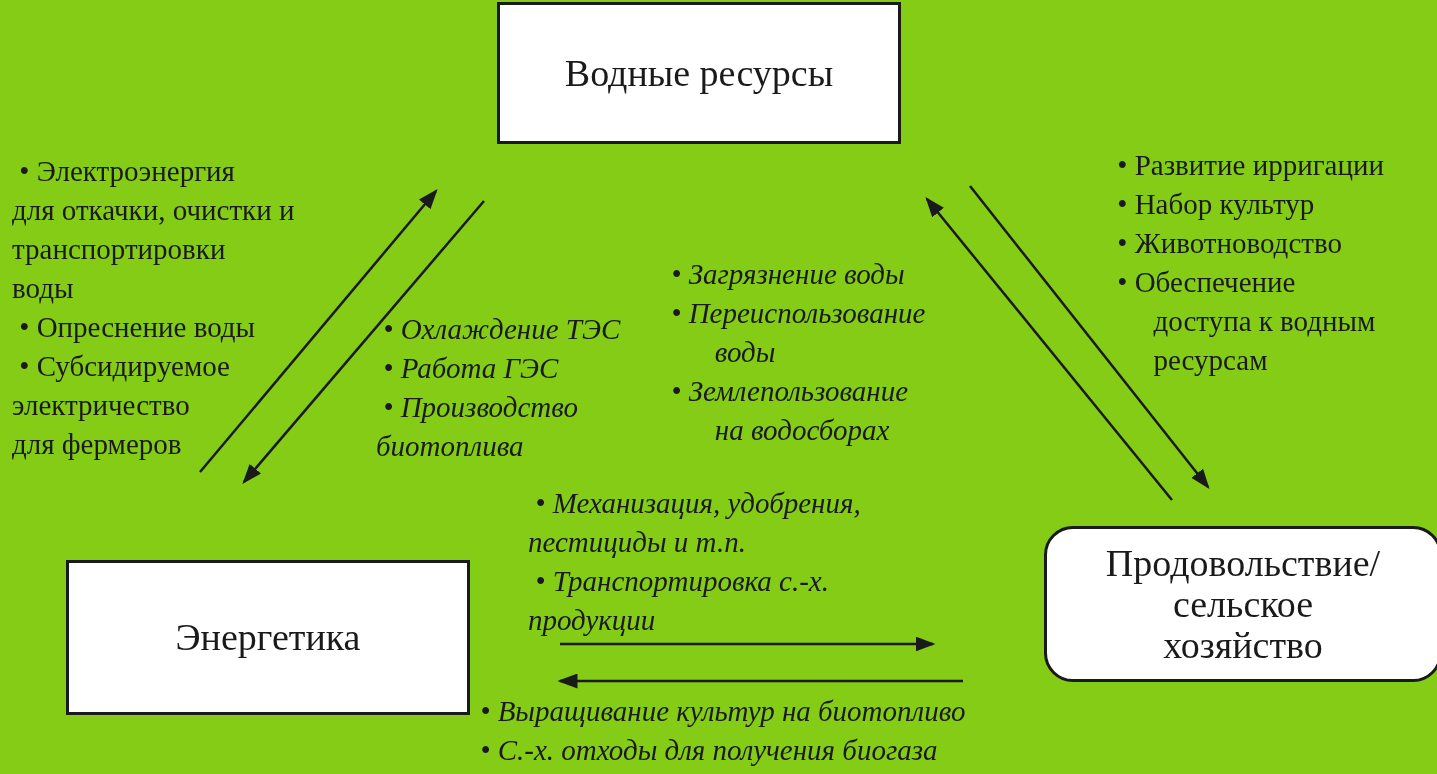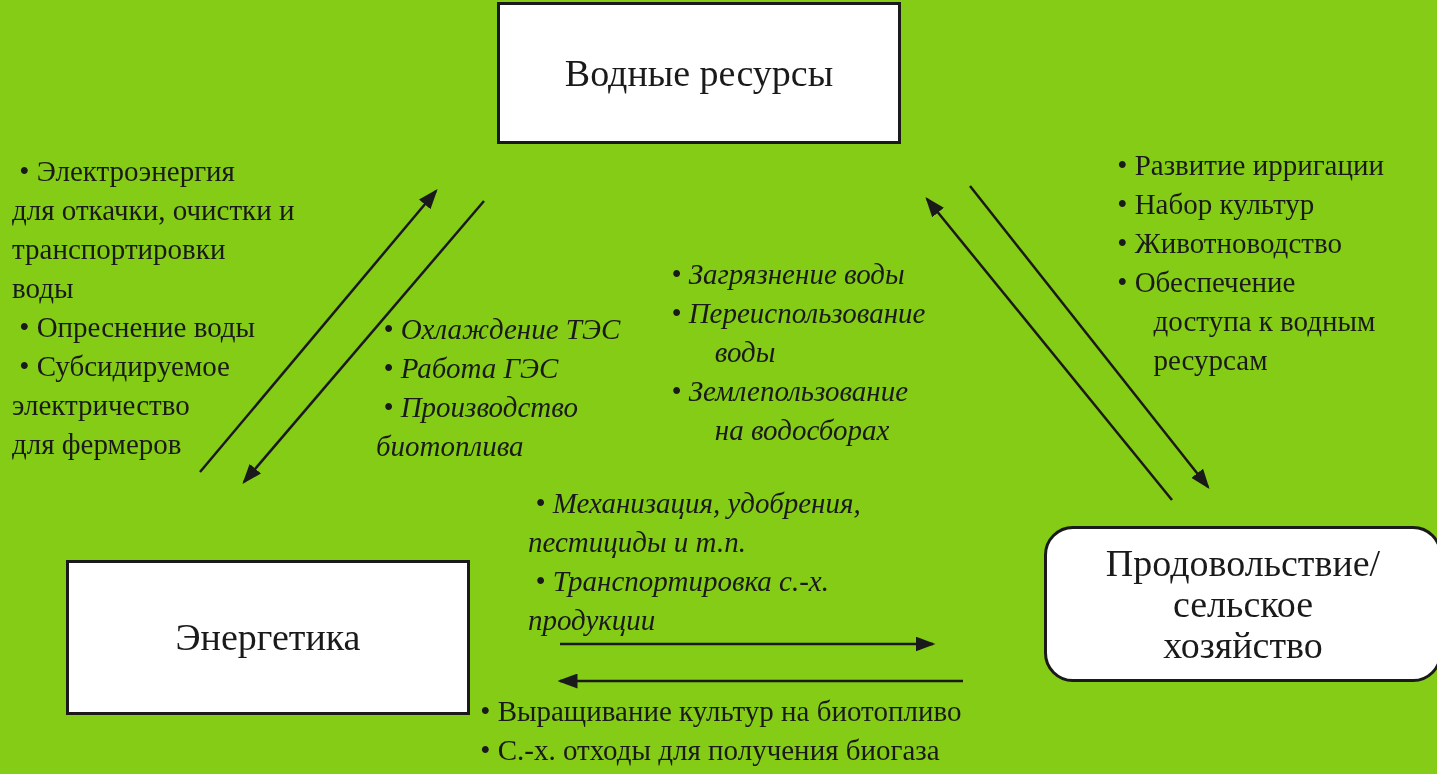--- a/index.html
+++ b/index.html
@@ -105,16 +105,16 @@
  • Животноводство
  • Обеспечение
       доступа к водным
       ресурсам</div>
 
   <div class="list" style="left:528px; top:484px;font-style:italic;"> • Механизация, удобрения,
 пестициды и т.п.
  • Транспортировка с.-х.
 продукции</div>
 
-  <div class="list" style="left:473px; top:692px;"> • Выращивание культур на биотопливо
+  <div class="list" style="left:473px; top:692px;font-style:italic;"> • Выращивание культур на биотопливо
  • С.-х. отходы для получения биогаза</div>
 
 </div>
 
 </body></html>

